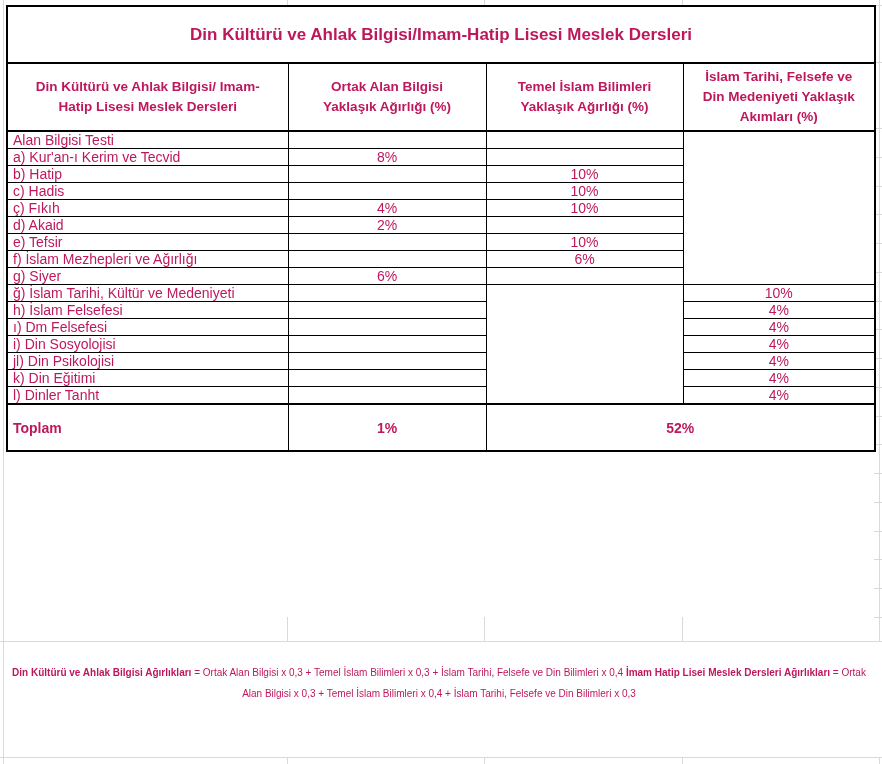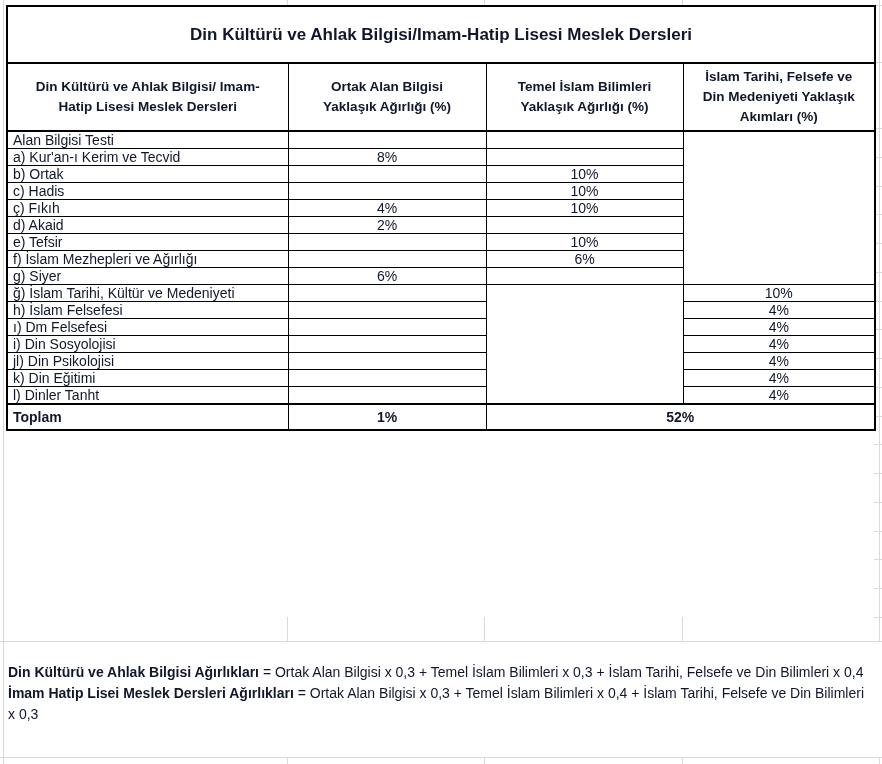--- a/index.html
+++ b/index.html
@@ -1,18 +1,18 @@
 <!DOCTYPE html>
 <html><head>
 <meta charset="utf-8">
 <style>
   html,body{margin:0;padding:0;background:#fff;}
   #canvas{
     position:relative;width:882px;height:764px;background:#ffffff;
-    font-family:"Liberation Sans","DejaVu Sans",sans-serif;color:#0f172a;overflow:hidden;
+    font-family:"Liberation Sans","DejaVu Sans",sans-serif;color:#be185d;overflow:hidden;
   }
   
   table.sheet{
     position:absolute;left:6px;top:5px;width:868px;
     border-collapse:collapse;table-layout:fixed;background:#fff;
     border:2.5px solid #000;
   }
   table.sheet td,table.sheet th{
     border:1.5px solid #000;padding:0 5px;overflow:hidden;vertical-align:middle;
   }
@@ -21,26 +21,26 @@
     border-bottom:2px solid #000;
   }
   tr.header-row td{
     height:66px;font-size:13.5px;font-weight:bold;text-align:center;line-height:20px;
     border-bottom:2.5px solid #000;
   }
   tr.body-row{height:14px;}
   tr.body-row td{font-size:14px;}
   td.label-cell{text-align:left;}
   td.value-cell{text-align:center;}
-  tr.total-row{height:26px;}
+  tr.total-row{height:47px;}
   tr.total-row td{font-size:14px;font-weight:bold;border-top:2.5px solid #000;border-bottom:2.5px solid #000;}
   
   .footnote{
     position:absolute;left:8px;top:662px;width:862px;
-    font-size:14px;line-height:21px;text-align:left;margin:0;
+    font-size:10px;line-height:21px;text-align:center;margin:0;
   }
   .footnote b{font-weight:bold;}
   
   .gv{position:absolute;width:1px;background:#d9d9d9;}
   .gh{position:absolute;height:1px;background:#d9d9d9;}
   .right-strip{
     position:absolute;left:874px;top:128px;width:8px;height:490px;
     background:repeating-linear-gradient(to bottom,#d9d9d9 0 1px,transparent 1px 28.76px);
   }
 </style>
@@ -105,21 +105,21 @@
       <td class="value-cell"></td>
       <td class="value-cell"></td>
       <td class="value-cell" rowspan="9"></td>
     </tr>
     <tr class="body-row">
       <td class="label-cell">a) Kur'an-ı Kerim ve Tecvid</td>
       <td class="value-cell">8%</td>
       <td class="value-cell"></td>
     </tr>
     <tr class="body-row">
-      <td class="label-cell">b) Ortak</td>
+      <td class="label-cell">b) Hatip</td>
       <td class="value-cell"></td>
       <td class="value-cell">10%</td>
     </tr>
     <tr class="body-row">
       <td class="label-cell">c) Hadis</td>
       <td class="value-cell"></td>
       <td class="value-cell">10%</td>
     </tr>
     <tr class="body-row">
       <td class="label-cell">ç) Fıkıh</td>

